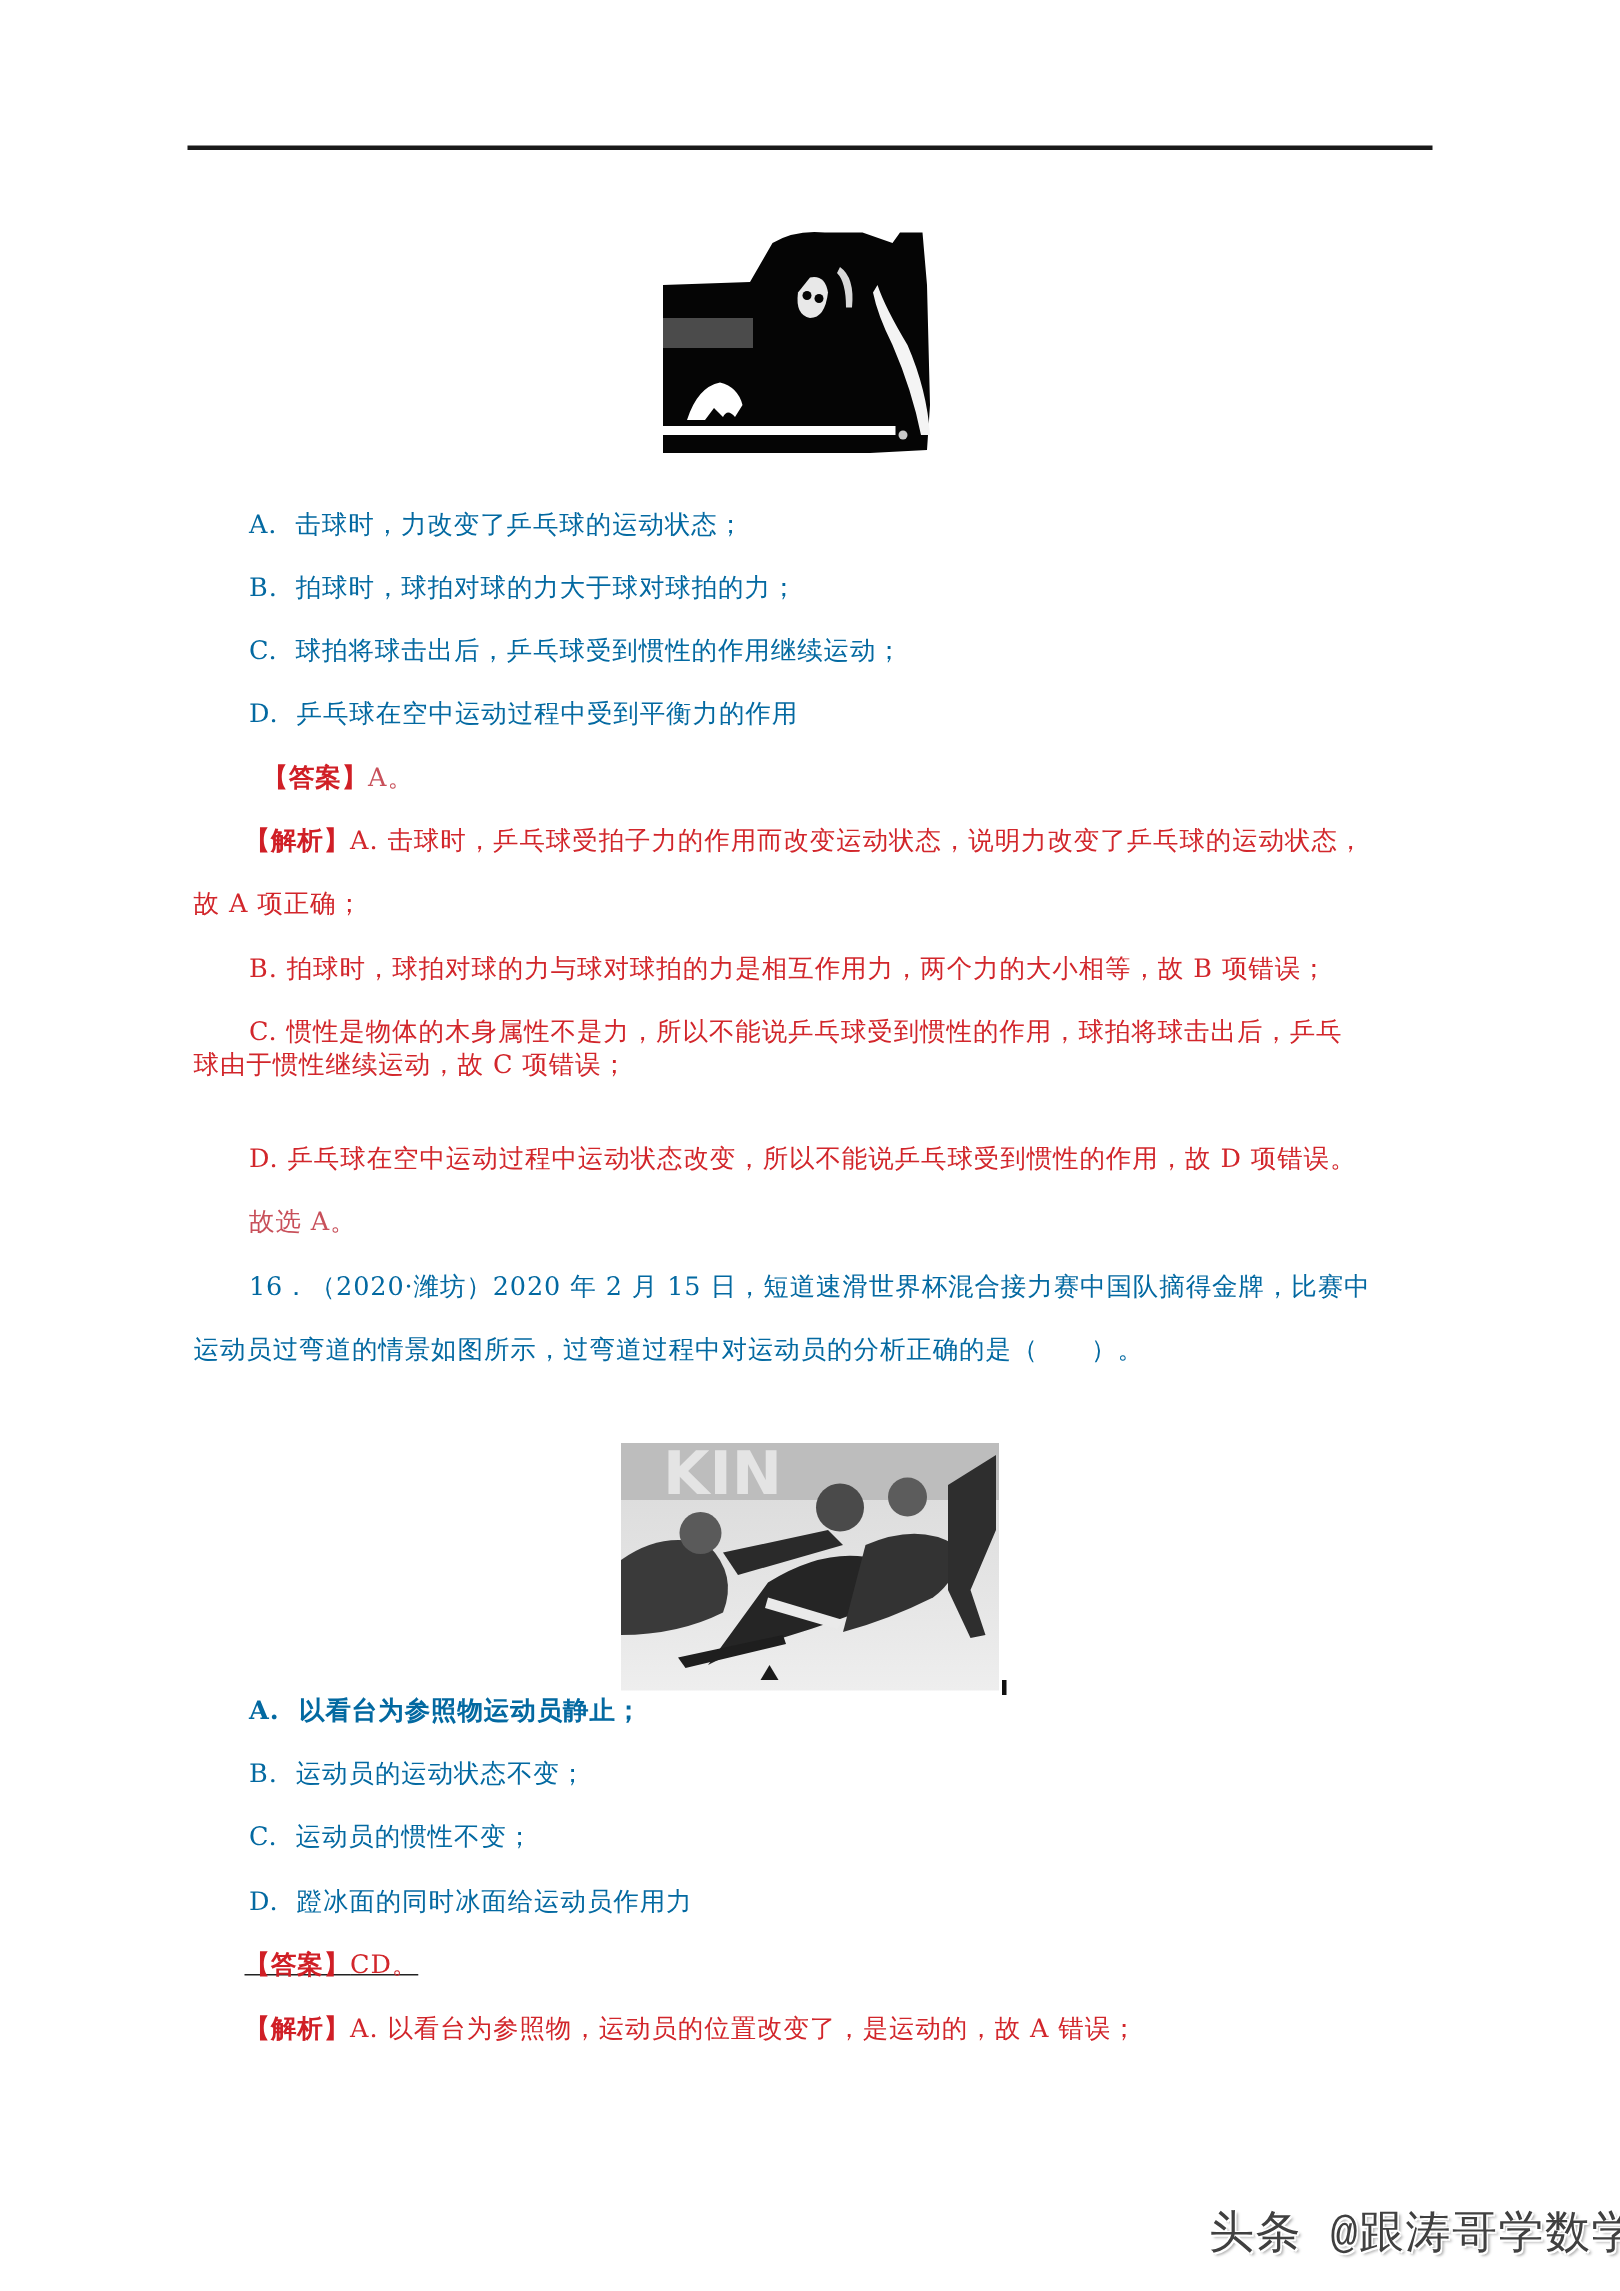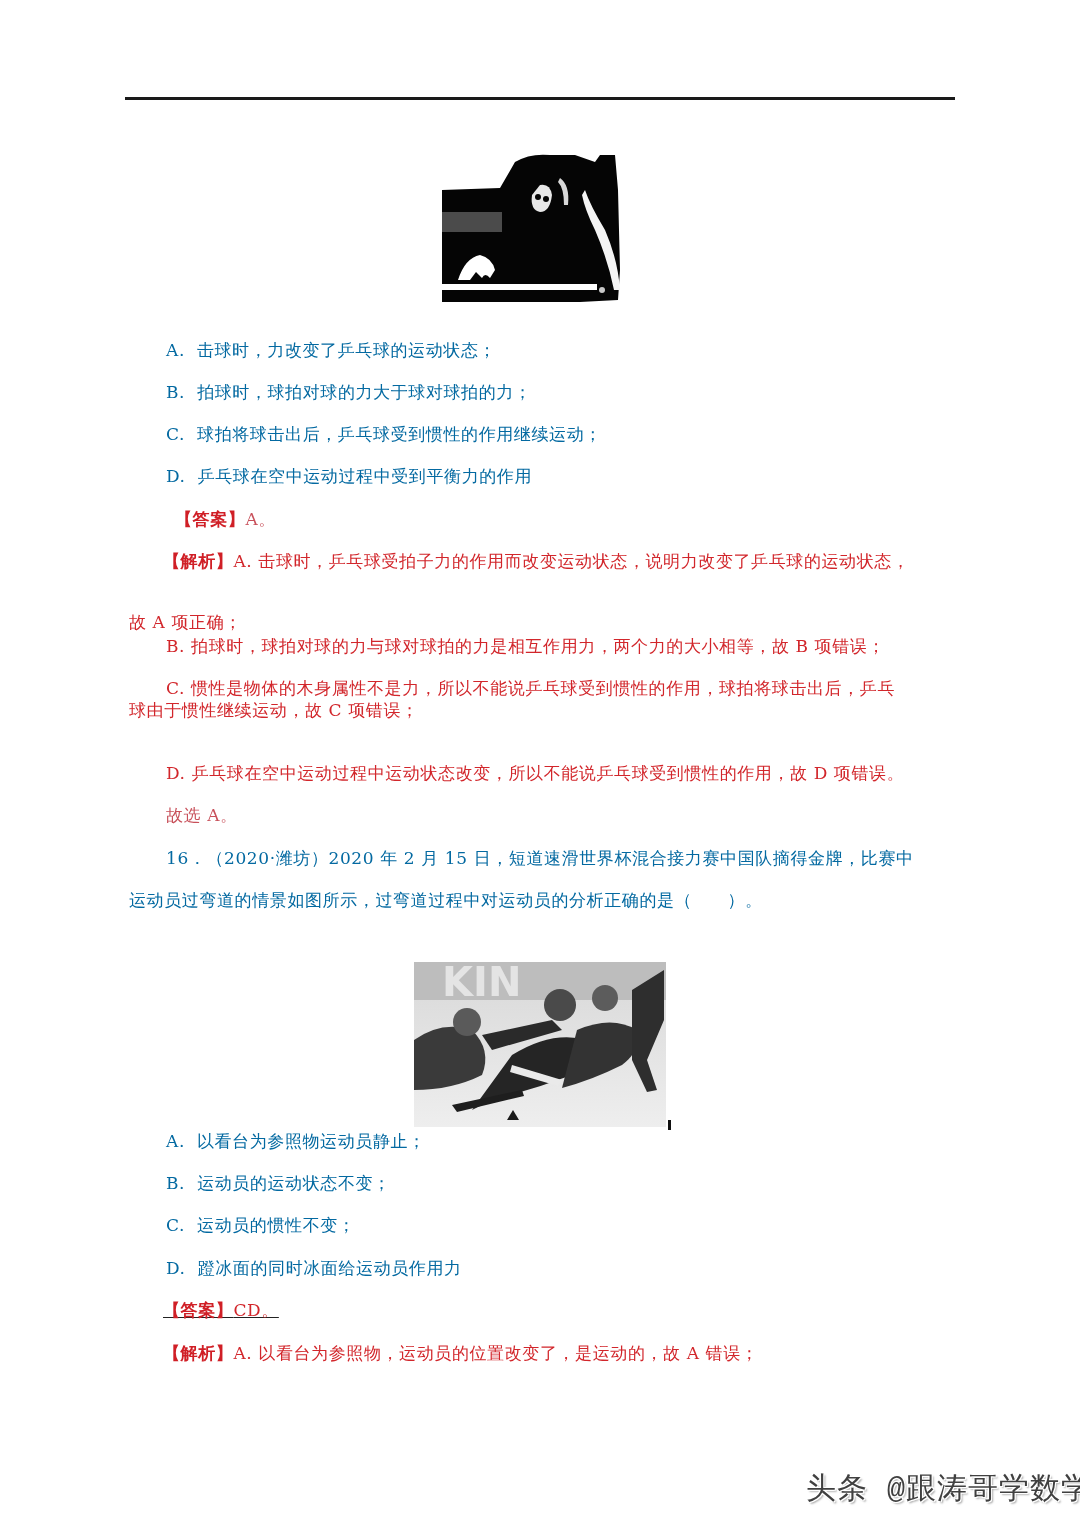--- a/index.html
+++ b/index.html
@@ -84,21 +84,21 @@
   <span>D.</span>&nbsp;&nbsp;<span>乒乓球在空中运动过程中受到平衡力的作用</span>
 </div>
 
 <div class="line" style="left:163px; top:507px;margin-left:12px;">
   <span class="tag">【答案】</span><span class="pink">A。</span>
 </div>
 
 <div class="line red" style="left:163px; top:549px;">
   <span class="tag">【解析】</span><span>A. 击球时，乒乓球受拍子力的作用而改变运动状态，说明力改变了乒乓球的运动状态，</span>
 </div>
-<div class="line red" style="left:129px; top:610px;">
+<div class="line red" style="left:129px; top:591px;">
   <span>故 A 项正确；</span>
 </div>
 <div class="line red" style="left:166px; top:634px;">
   <span>B. 拍球时，球拍对球的力与球对球拍的力是相互作用力，两个力的大小相等，故 B 项错误；</span>
 </div>
 <div class="line red" style="left:166px; top:676px;">
   <span>C. 惯性是物体的木身属性不是力，所以不能说乒乓球受到惯性的作用，球拍将球击出后，乒乓</span>
 </div>
 <div class="line red" style="left:129px; top:698px;">
   <span>球由于惯性继续运动，故 C 项错误；</span>
@@ -136,21 +136,21 @@
     <circle cx="193" cy="38" r="13" fill="#5c5c5c"></circle>
     <path d="M165 70 Q200 55 225 70 Q230 90 210 105 Q180 120 150 128 Z" fill="#333333"></path>
     <path d="M220 30 L252 10 L252 60 L235 100 L245 130 L235 132 L220 100 Z" fill="#2e2e2e"></path>
     <path d="M40 145 L110 130 L112 136 L45 152 Z" fill="#1e1e1e"></path>
     <path d="M100 105 L150 120 L146 126 L98 112 Z" fill="#eaeaea"></path>
     <path d="M95 160 L107 160 L101 150 Z" fill="#1a1a1a"></path>
     <rect x="256" y="160" width="3" height="10" fill="#111111"></rect>
   </svg>
 </div>
 
-<div class="line dark" style="left:166px; top:1129px;">
+<div class="line dark" style="left:166px; top:1129px;font-weight:bold;">
   <span>A.</span>&nbsp;&nbsp;<span>以看台为参照物运动员静止；</span>
 </div>
 <div class="line dark" style="left:166px; top:1171px;">
   <span>B.</span>&nbsp;&nbsp;<span>运动员的运动状态不变；</span>
 </div>
 <div class="line dark" style="left:166px; top:1213px;">
   <span>C.</span>&nbsp;&nbsp;<span>运动员的惯性不变；</span>
 </div>
 <div class="line dark" style="left:166px; top:1256px;">
   <span>D.</span>&nbsp;&nbsp;<span>蹬冰面的同时冰面给运动员作用力</span>

